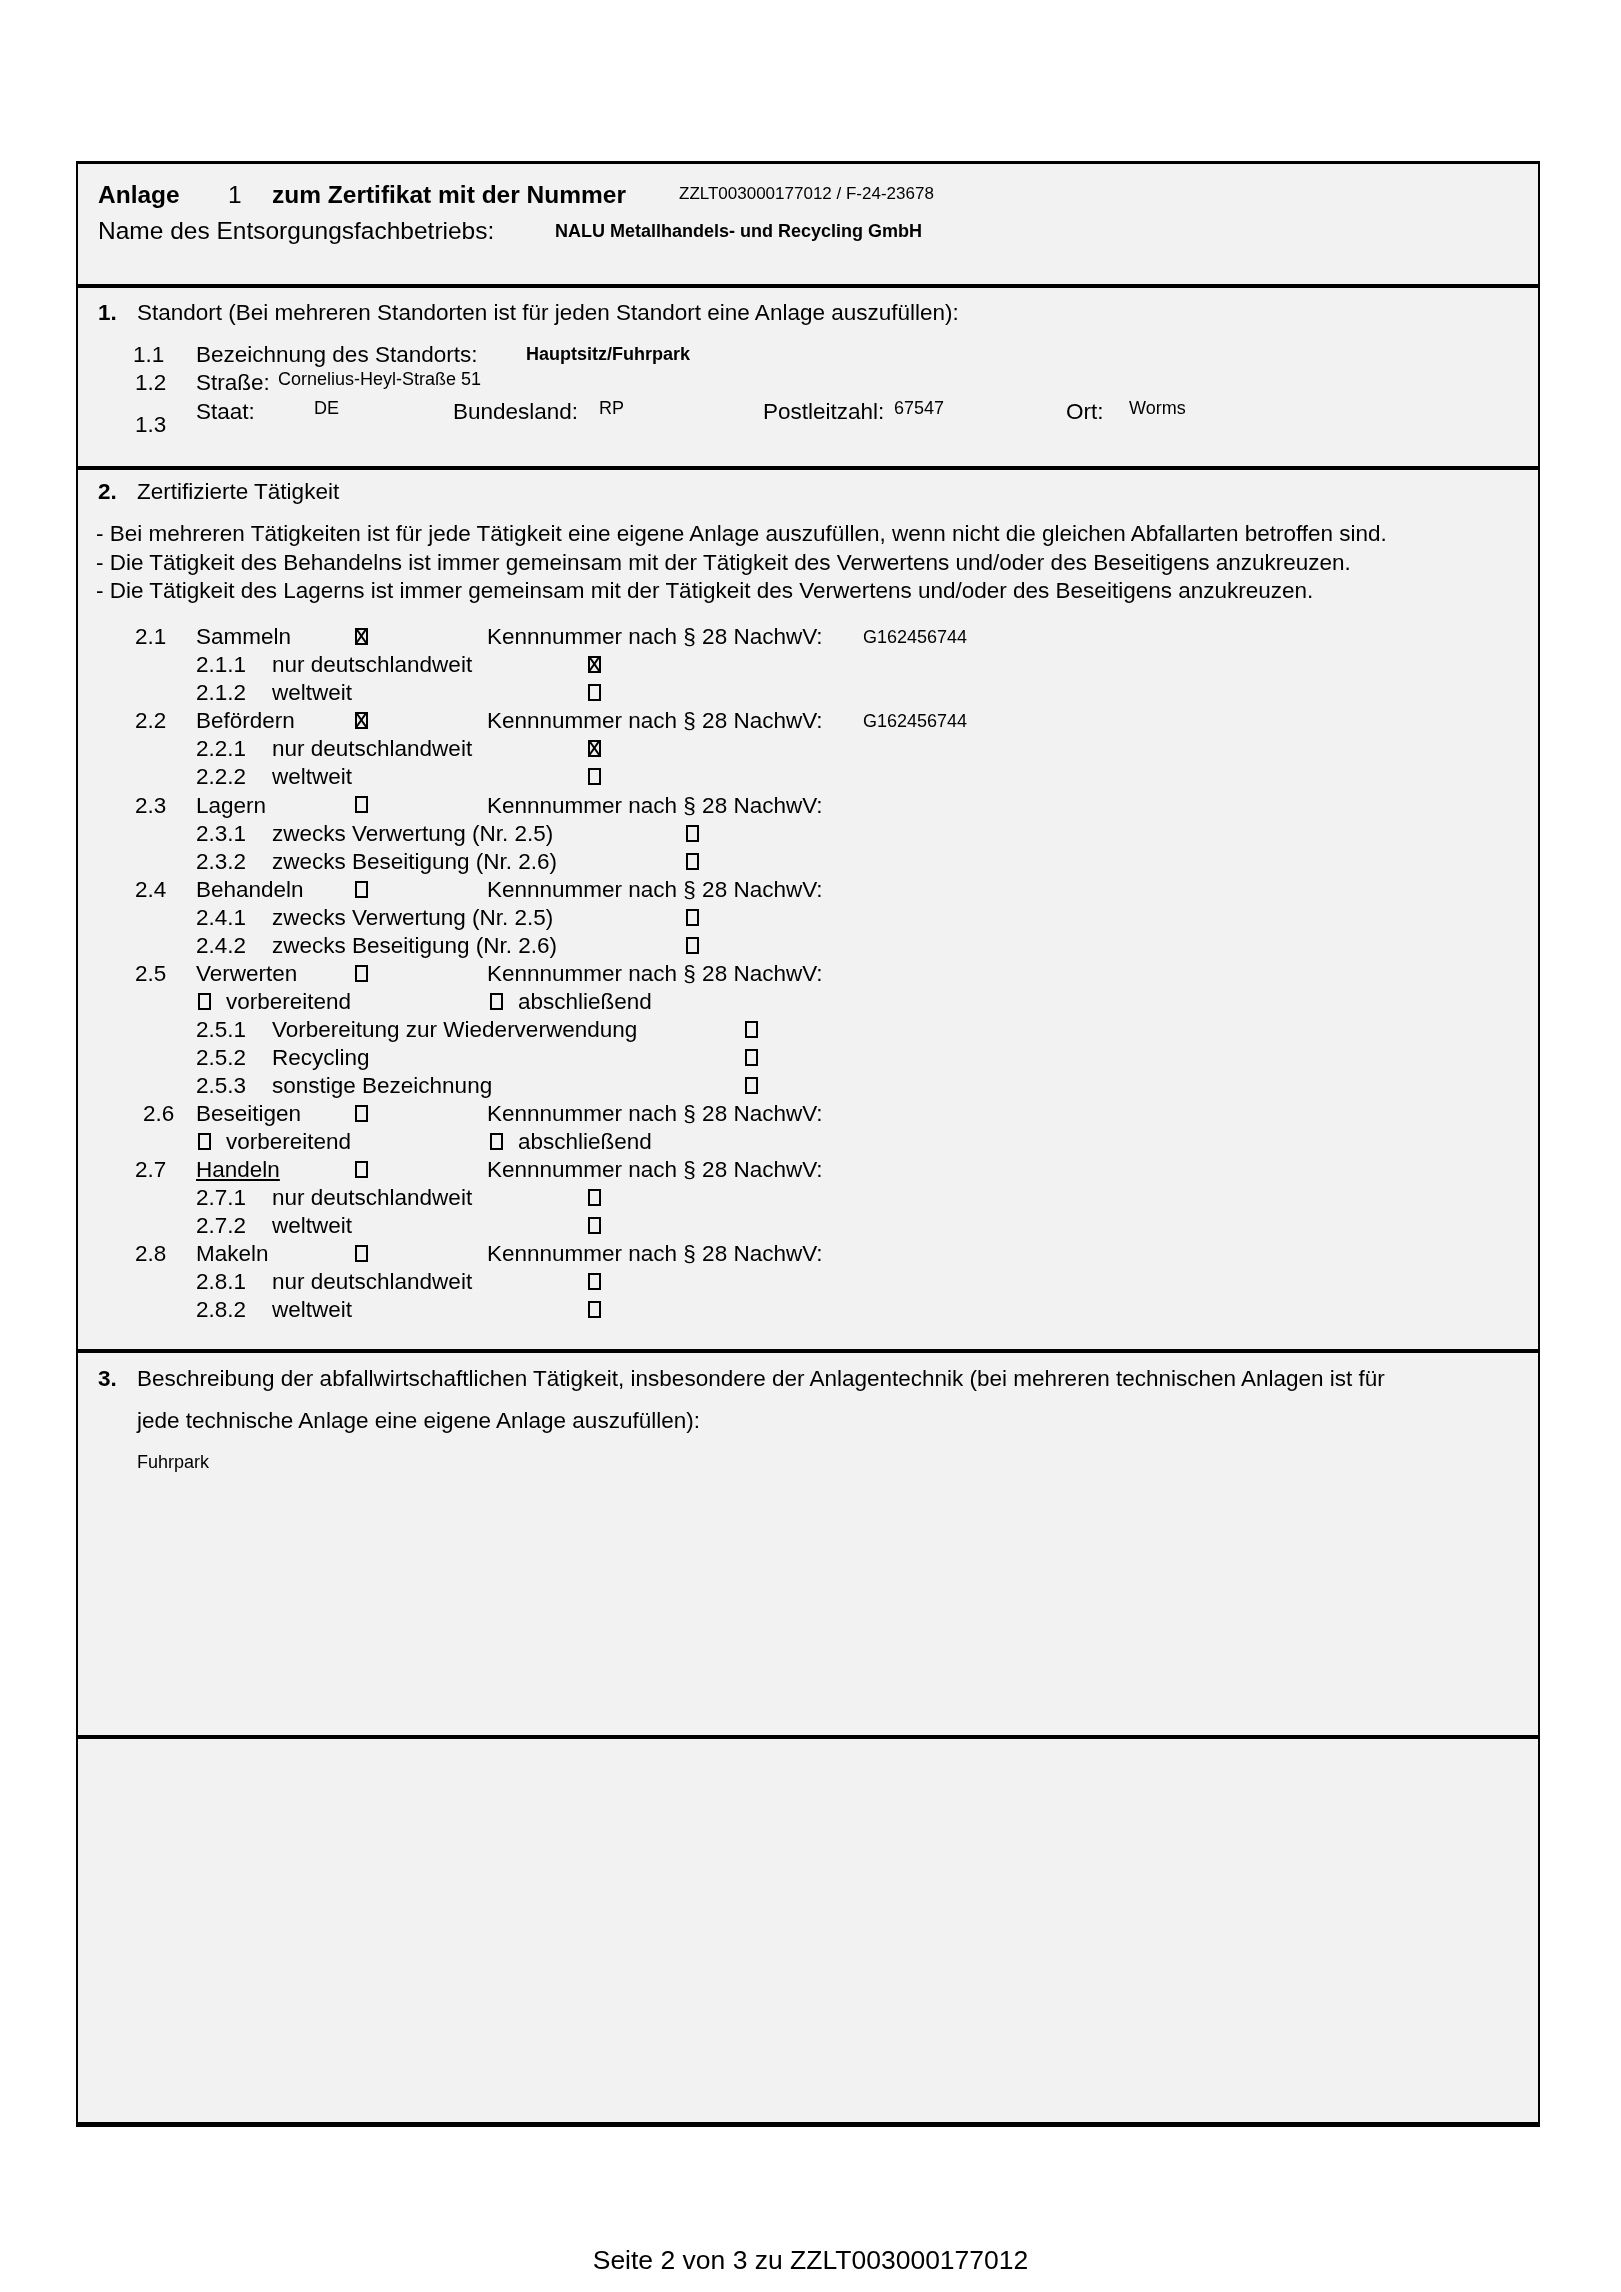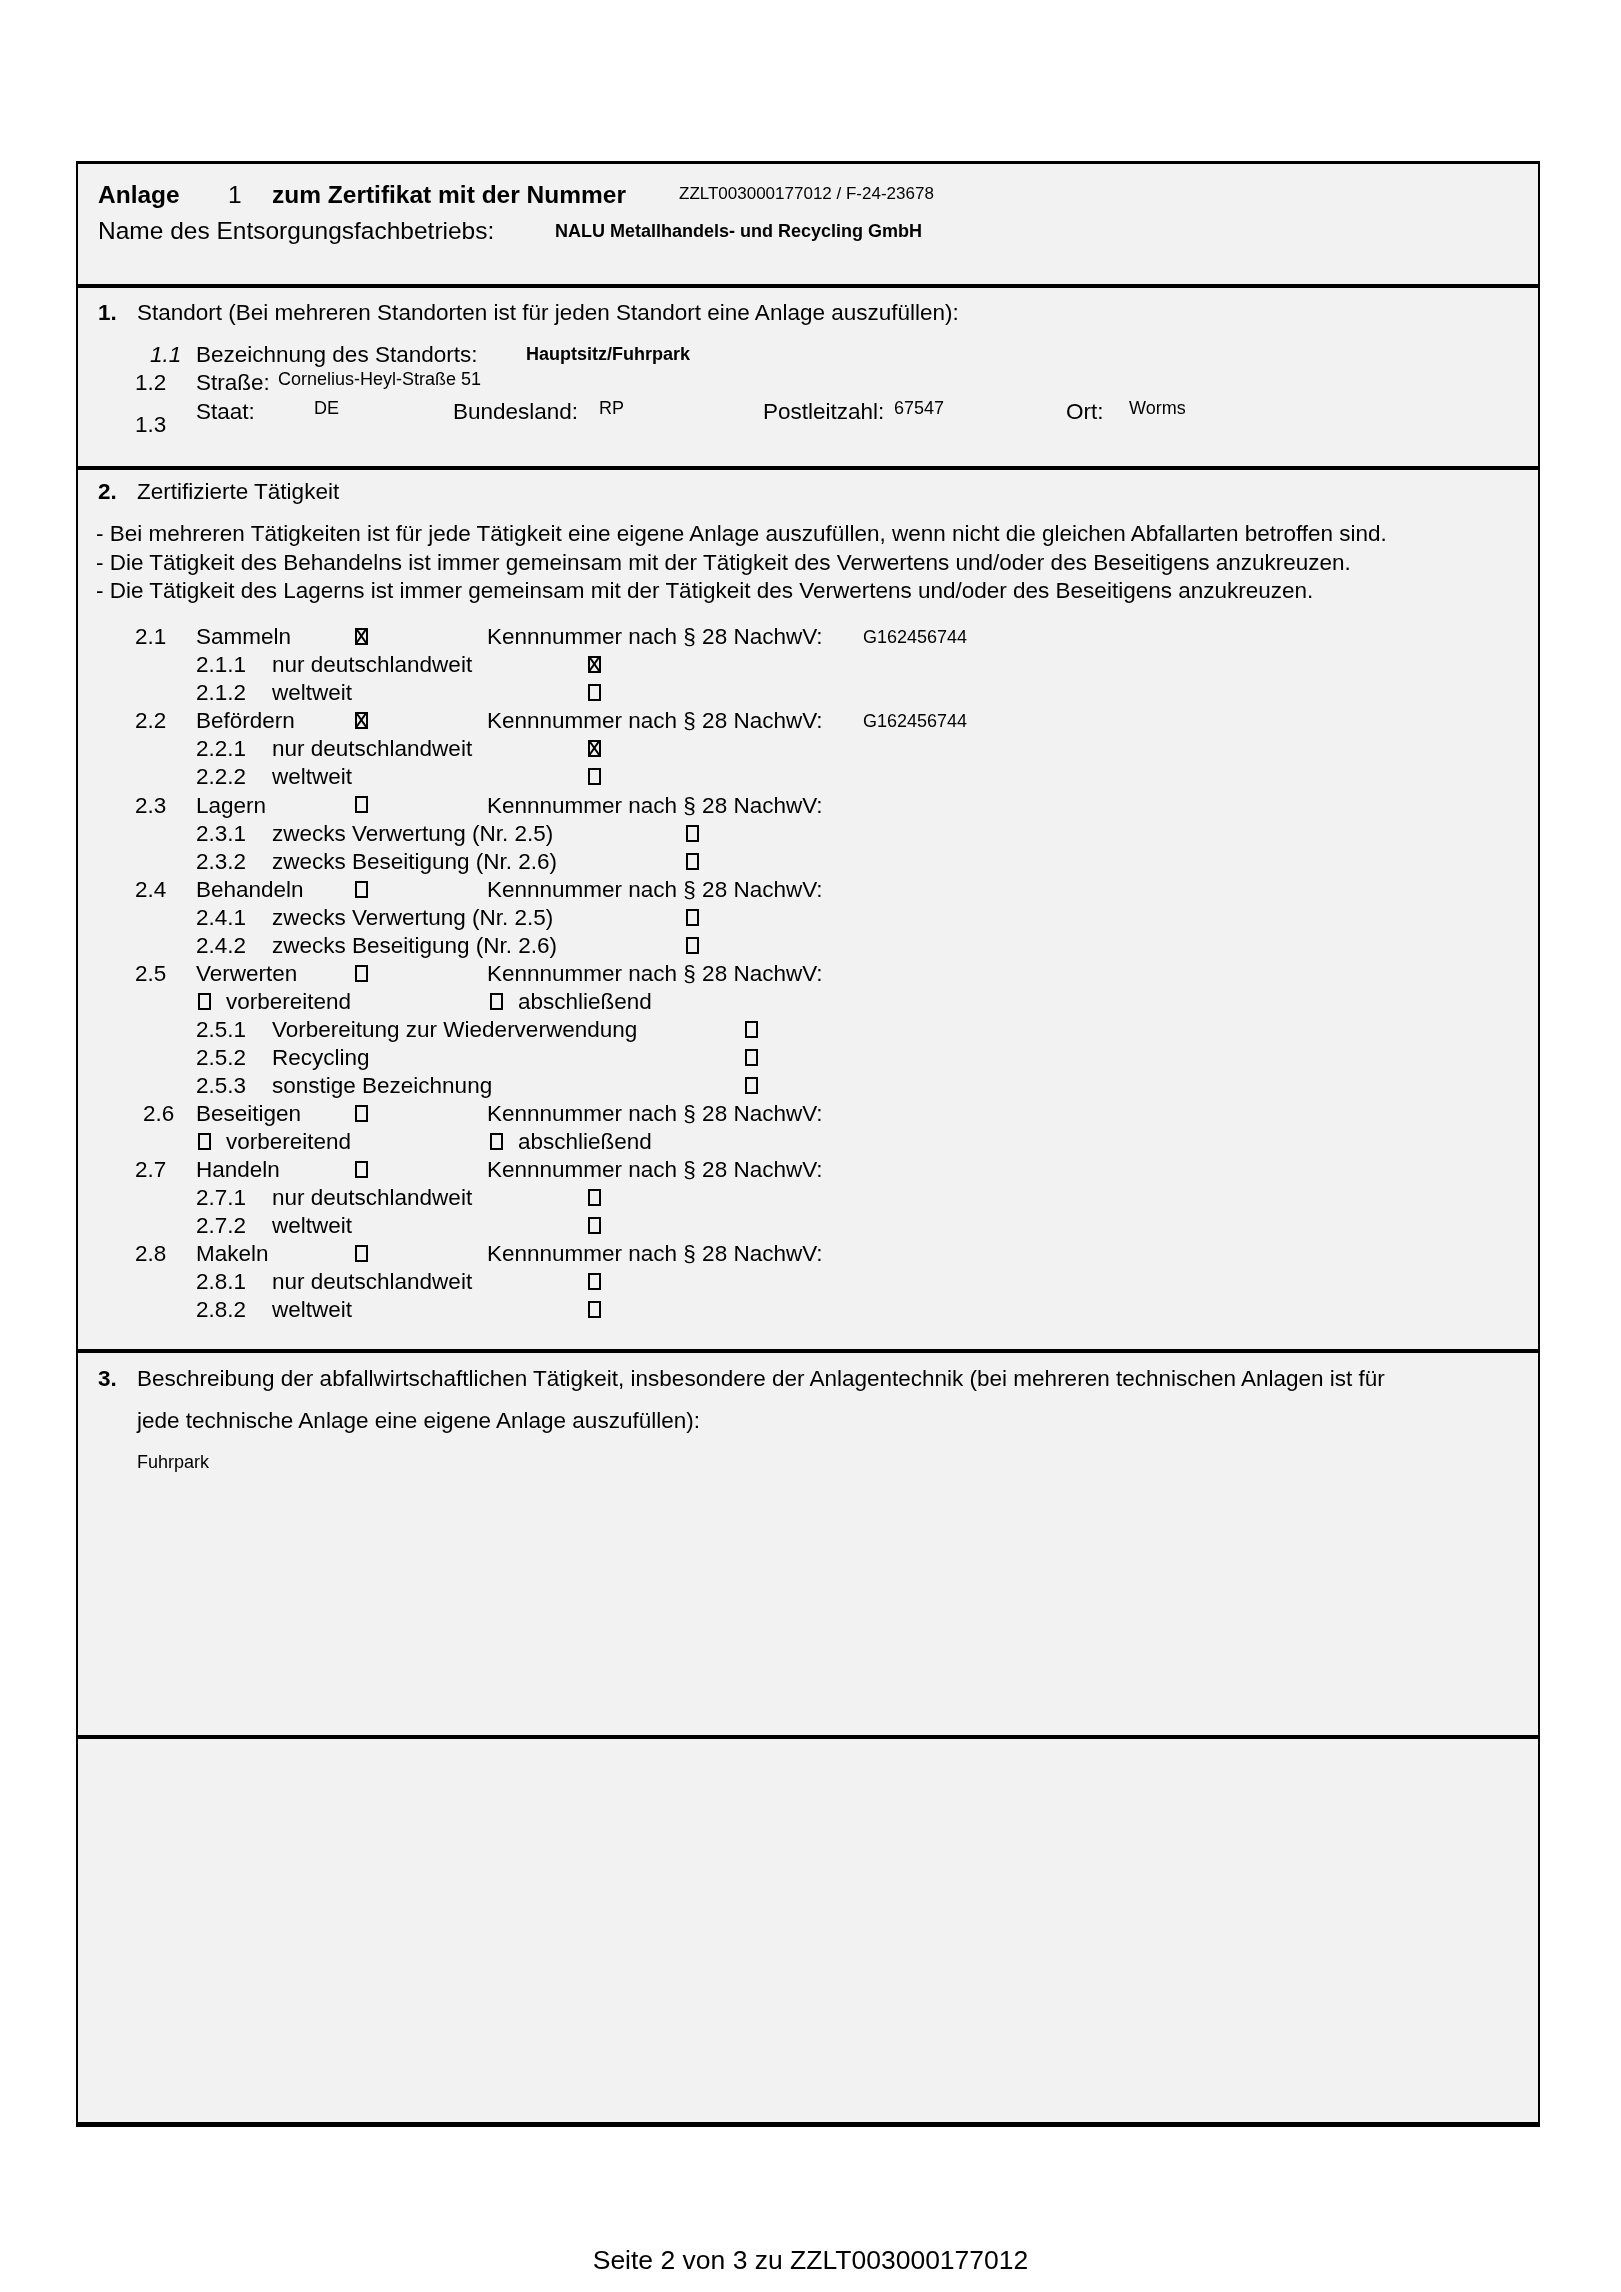--- a/index.html
+++ b/index.html
@@ -42,21 +42,21 @@
 <div class="t f26 b" style="left:98px;top:183px;">Anlage</div>
 <div class="t f26" style="left:228px;top:183px;">1</div>
 <div class="t f26 b" style="left:272px;top:183px;">zum Zertifikat mit der Nummer</div>
 <div class="t f21" style="left:679px;top:185px;">ZZLT003000177012 / F-24-23678</div>
 <div class="t f26" style="left:98px;top:219px;">Name des Entsorgungsfachbetriebs:</div>
 <div class="t f19 b" style="left:555px;top:222px;">NALU Metallhandels- und Recycling GmbH</div>
 
 <div class="t f23 b" style="left:98px;top:302px;">1.</div>
 <div class="t f23" style="left:137px;top:302px;">Standort (Bei mehreren Standorten ist für jeden Standort eine Anlage auszufüllen):</div>
 
-<div class="t f23" style="left:150px;top:344px;font-style:italic;">1.1</div>
+<div class="t f23" style="left:133px;top:344px;">1.1</div>
 <div class="t f23" style="left:196px;top:344px;">Bezeichnung des Standorts:</div>
 <div class="t f19 b" style="left:526px;top:345px;">Hauptsitz/Fuhrpark</div>
 
 <div class="t f23" style="left:135px;top:372px;">1.2</div>
 <div class="t f23" style="left:196px;top:372px;">Straße:</div>
 <div class="t f19" style="left:278px;top:370px;">Cornelius-Heyl-Straße  51</div>
 
 <div class="t f23" style="left:135px;top:414px;">1.3</div>
 <div class="t f23" style="left:196px;top:401px;">Staat:</div>
 <div class="t f19" style="left:278px;top:399px;margin-left:36px;">DE</div>
@@ -135,21 +135,21 @@
     <div class="cb" role="checkbox" aria-checked="false" style="left: 745px; top: 1077px;"></div>
     <div class="t f23" style="left: 143px; top: 1103px;">2.6</div>
     <div class="t f23" style="left: 196px; top: 1103px;">Beseitigen</div>
     <div class="cb" role="checkbox" aria-checked="false" style="left: 355px; top: 1105px;"></div>
     <div class="t f23" style="left: 487px; top: 1103px;">Kennnummer nach § 28 NachwV:</div>
     <div class="cb" role="checkbox" aria-checked="false" style="left: 198px; top: 1133px;"></div>
     <div class="t f23" style="left: 226px; top: 1131px;">vorbereitend</div>
     <div class="cb" role="checkbox" aria-checked="false" style="left: 490px; top: 1133px;"></div>
     <div class="t f23" style="left: 518px; top: 1131px;">abschließend</div>
     <div class="t f23" style="left: 135px; top: 1159px;">2.7</div>
-    <div class="t f23" style="left: 196px; top: 1159px;">Handeln</div>
+    <div class="t f23" style="left: 196px; top: 1159px; text-decoration: underline;">Handeln</div>
     <div class="cb" role="checkbox" aria-checked="false" style="left: 355px; top: 1161px;"></div>
     <div class="t f23" style="left: 487px; top: 1159px;">Kennnummer nach § 28 NachwV:</div>
     <div class="t f23" style="left: 196px; top: 1187px;">2.7.1</div>
     <div class="t f23" style="left: 272px; top: 1187px;">nur deutschlandweit</div>
     <div class="cb" role="checkbox" aria-checked="false" style="left: 588px; top: 1189px;"></div>
     <div class="t f23" style="left: 196px; top: 1215px;">2.7.2</div>
     <div class="t f23" style="left: 272px; top: 1215px;">weltweit</div>
     <div class="cb" role="checkbox" aria-checked="false" style="left: 588px; top: 1217px;"></div>
     <div class="t f23" style="left: 135px; top: 1243px;">2.8</div>
     <div class="t f23" style="left: 196px; top: 1243px;">Makeln</div>

